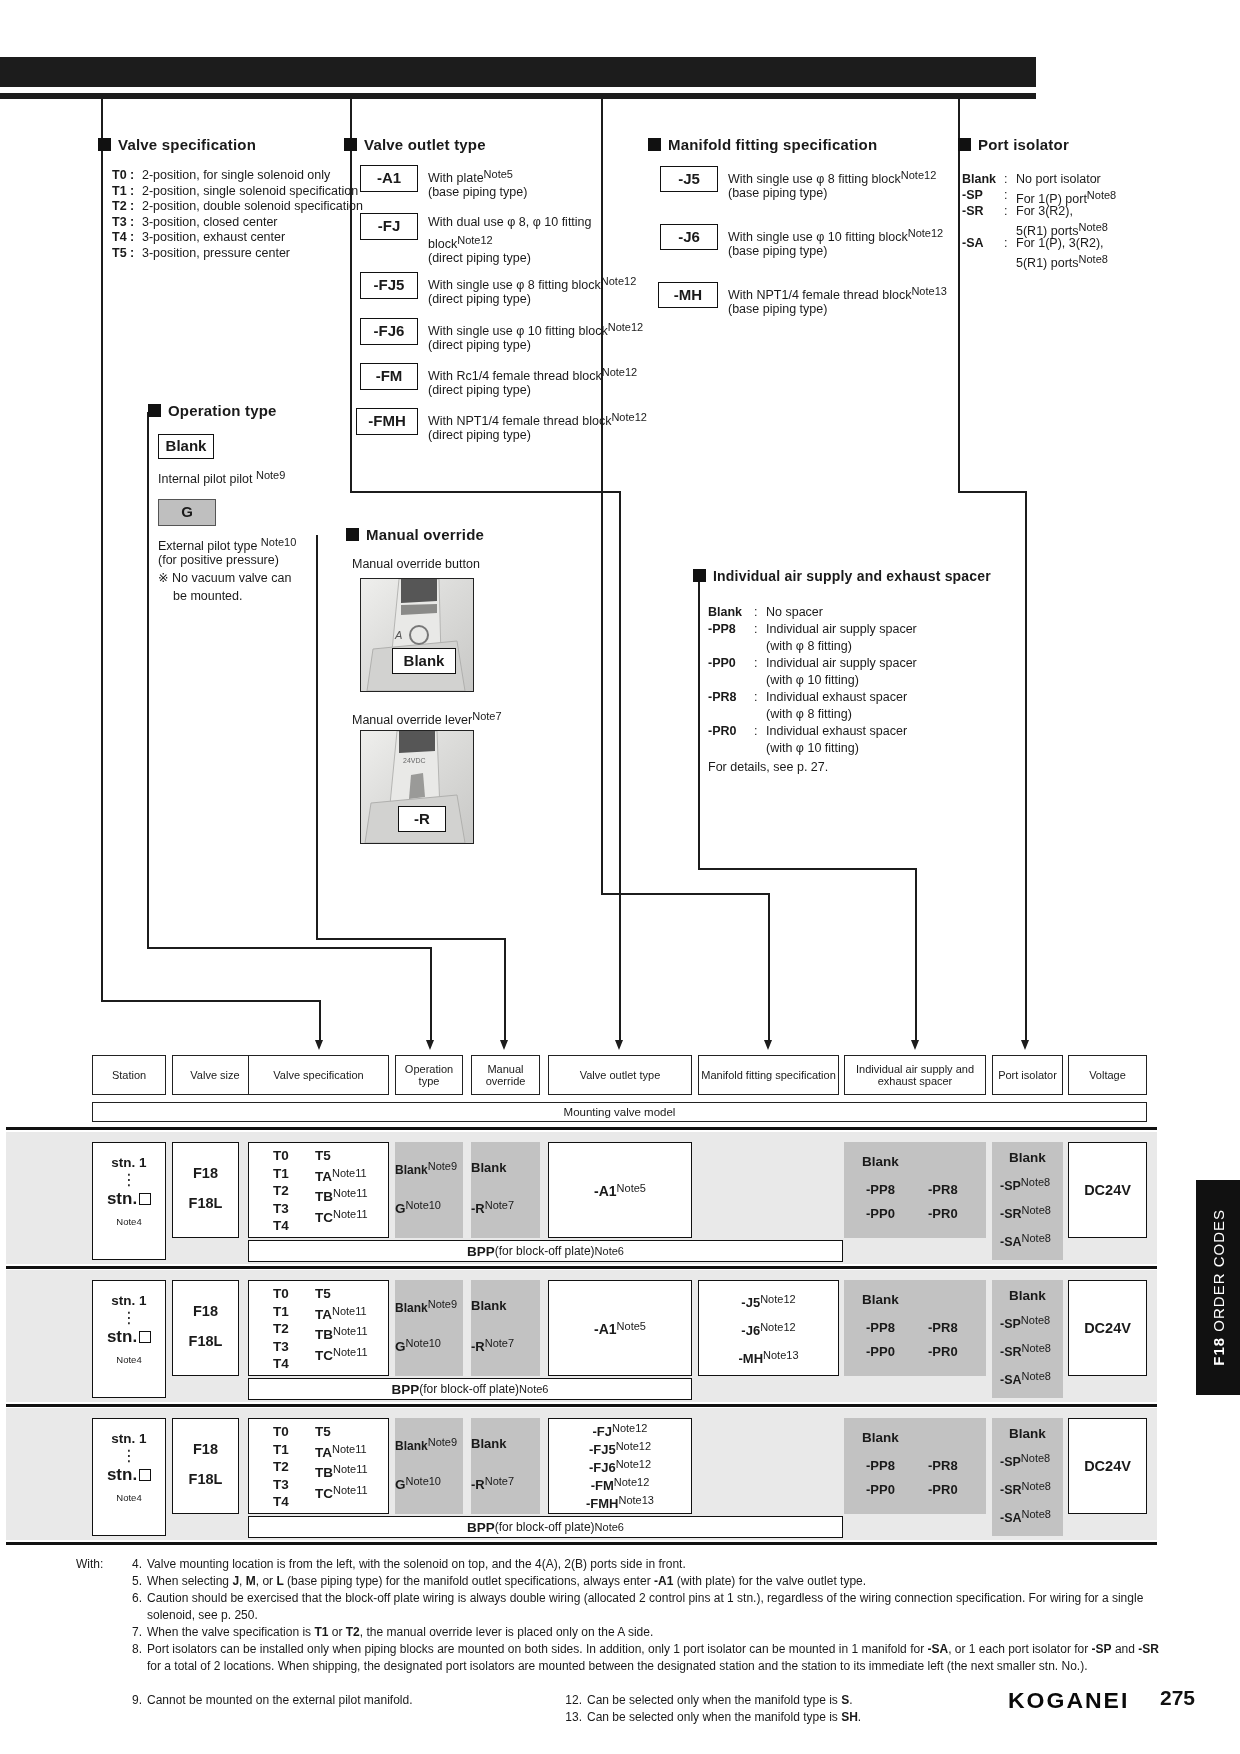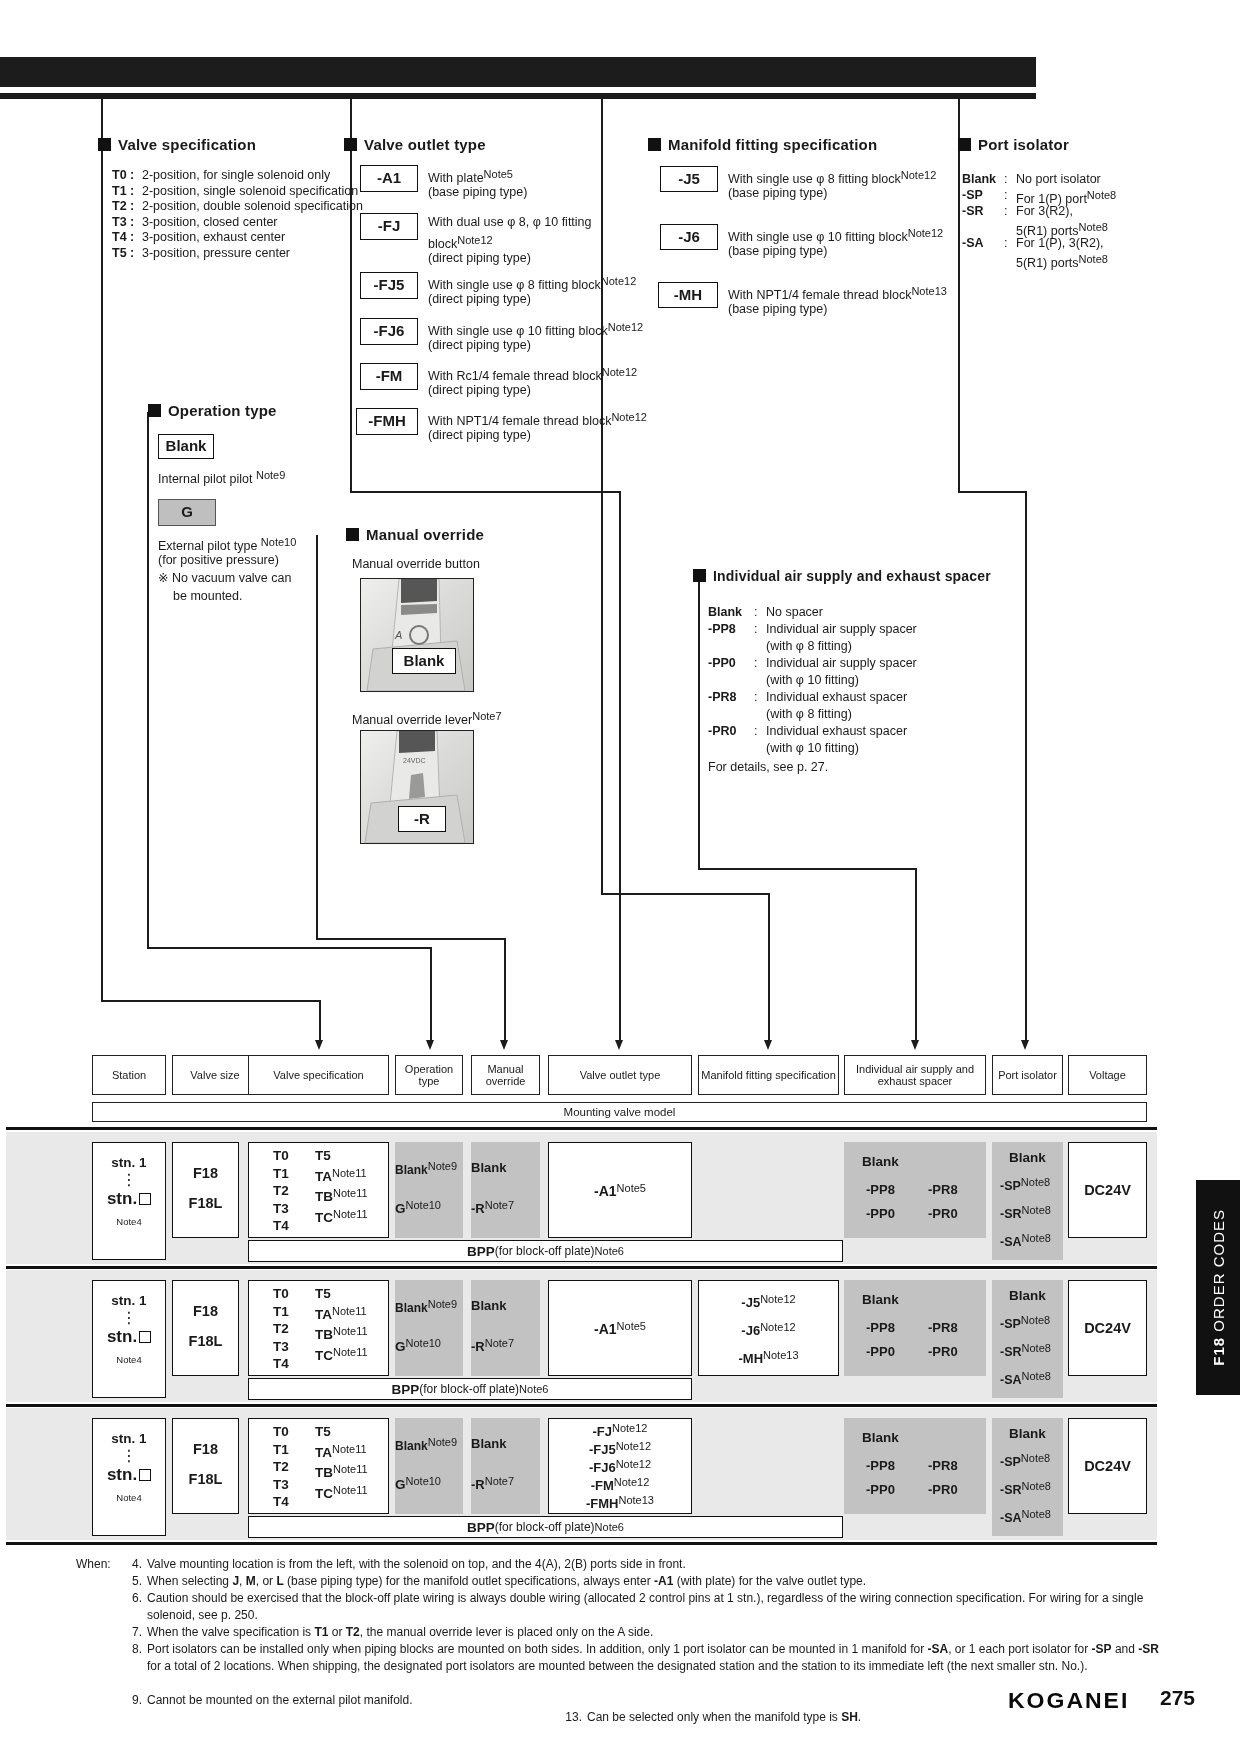--- a/index.html
+++ b/index.html
@@ -467,21 +467,21 @@
     </div>
     <div class="wcell flexc" style="left:1068px;top:10px;width:79px;height:96px;font-weight:bold;font-size:14.5px">DC24V</div>
     <div class="bpp" style="left:248px;width:595px">
       <span class="b" style="font-size:13.5px">BPP</span>
         <span> (for block-off plate)</span>
         <span class="nt">Note6</span>
     </div>
   </div>
   <div class="hrule" style="top:1542px"></div>
 
-  <div class="noterow" style="left:76px;top:1556px">When:</div>
+  <div class="noterow" style="left:76px;top:1556px">With:</div>
   <div class="noterow" style="left:116px;top:1556px">
       <span class="noteno">4.</span>
       <span class="notetx">Valve mounting location is from the left, with the solenoid on top, and the 4(A), 2(B) ports side in front.</span>
     </div>
   <div class="noterow" style="left:116px;top:1573px">
       <span class="noteno">5.</span>
       <span class="notetx">When selecting <b>J</b>, <b>M</b>, or <b>L</b> (base piping type) for the manifold outlet specifications, always enter <b>-A1</b> (with plate) for the valve outlet type.</span>
     </div>
   <div class="noterow" style="left:116px;top:1590px">
       <span class="noteno">6.</span>
@@ -492,20 +492,24 @@
       <span class="notetx">When the valve specification is <b>T1</b> or <b>T2</b>, the manual override lever is placed only on the A side.</span>
     </div>
   <div class="noterow" style="left:116px;top:1641px">
       <span class="noteno">8.</span>
       <span class="notetx">Port isolators can be installed only when piping blocks are mounted on both sides. In addition, only 1 port isolator can be mounted in 1 manifold for <b>-SA</b>, or 1 each port isolator for <b>-SP</b> and <b>-SR</b> for a total of 2 locations. When shipping, the designated port isolators are mounted between the designated station and the station to its immediate left (the next smaller stn. No.).</span>
     </div>
   <div class="noterow" style="left:116px;top:1692px">
       <span class="noteno">9.</span>
       <span class="notetx">Cannot be mounted on the external pilot manifold.</span>
     </div>
+  <div class="noterow" style="left:556px;top:1692px">
+      <span class="noteno">12.</span>
+      <span class="notetx2">Can be selected only when the manifold type is <b>S</b>.</span>
+    </div>
   <div class="noterow" style="left:556px;top:1709px">
       <span class="noteno">13.</span>
       <span class="notetx2">Can be selected only when the manifold type is <b>SH</b>.</span>
     </div>
 
   <div style="position:absolute;left:1008px;top:1688px;font-weight:bold;font-size:23px;letter-spacing:2px;transform:scaleY(.92);color:#0a0a0a;white-space:nowrap">KOGANEI</div>
   <div style="position:absolute;left:1160px;top:1686px;font-weight:bold;font-size:21px;color:#111">275</div>
 
   <div style="position:absolute;left:1196px;top:1180px;width:44px;height:215px;background:#111;display:flex;align-items:center;justify-content:center">
     <span style="writing-mode:vertical-rl;transform:rotate(180deg);color:#fff;font-size:15px;letter-spacing:1px;white-space:nowrap"><b>F18</b><span> ORDER CODES</span></span>

